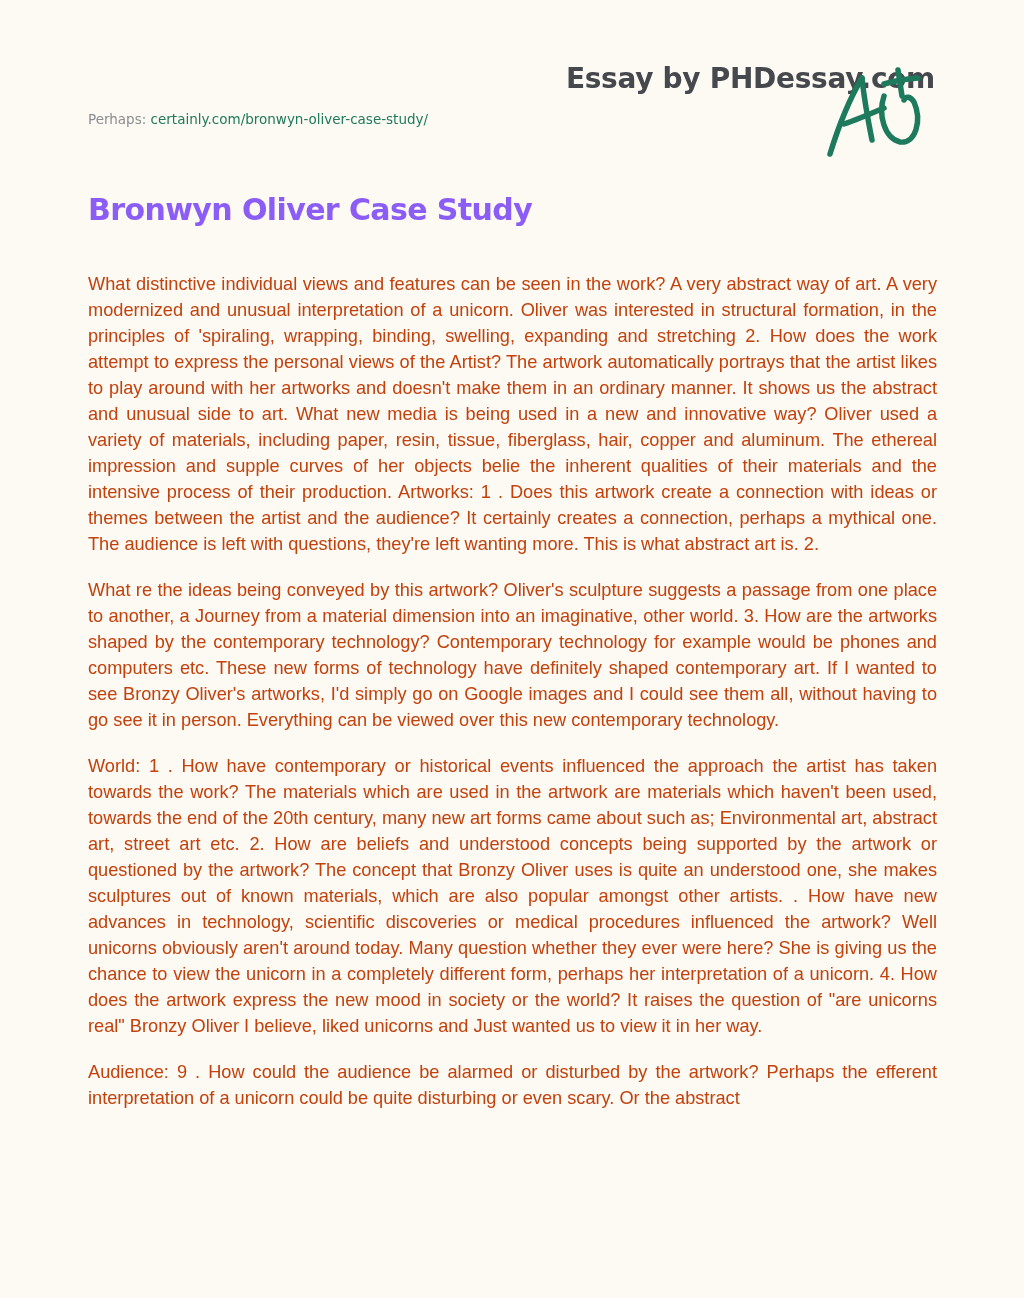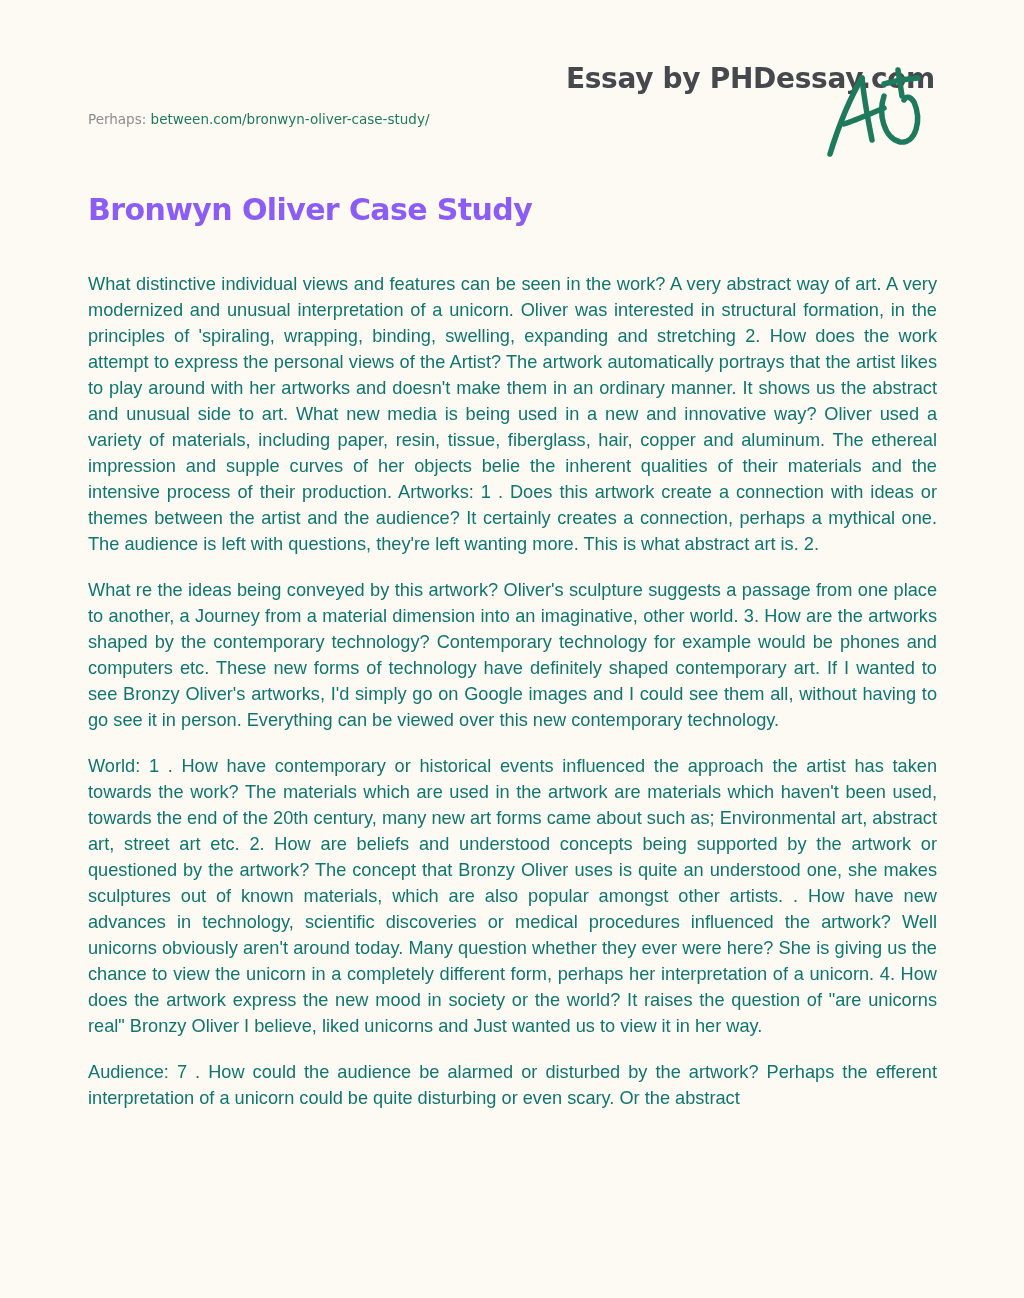--- a/index.html
+++ b/index.html
@@ -66,32 +66,32 @@
       left: 88px;
       top: 271px;
       width: 849px;
     }
     .content p {
       margin: 0 0 20px 0;
       font-family: "Liberation Sans", sans-serif;
       font-size: 18.2px;
       line-height: 26px;
       text-align: justify;
-      color: #0f766e;
+      color: #c2410c;
       letter-spacing: 0px;
     }
     .content p:nth-child(2) { margin-top: 16px; }
   </style>
 </head>
 <body>
 
 <div class="header">
   <h1 class="site-title">Essay by PHDessay.com</h1>
   <div class="source">
-    <span>Perhaps: </span><a>between.com/bronwyn-oliver-case-study/</a>
+    <span>Perhaps: </span><a>certainly.com/bronwyn-oliver-case-study/</a>
   </div>
 </div>
 
 <div class="logo">
   <svg width="110" height="100" viewBox="0 0 110 100" fill="none" stroke="#1e7a5c" stroke-width="5.5" stroke-linecap="round" stroke-linejoin="round">
 
     <path d="M8 92 C 16 66, 28 36, 40 16"></path>
 
     <path d="M40 16 C 42 36, 46 58, 50 78"></path>
 
@@ -104,14 +104,14 @@
     <path d="M62 34 C 56 52, 62 76, 78 80 C 94 82, 100 58, 92 40 C 88 34, 84 34, 82 38"></path>
   </svg>
 </div>
 
 <h2 class="doc-title">Bronwyn Oliver Case Study</h2>
 
 <div class="content">
   <p>What distinctive individual views and features can be seen in the work? A very abstract way of art. A very modernized and unusual interpretation of a unicorn. Oliver was interested in structural formation, in the principles of 'spiraling, wrapping, binding, swelling, expanding and stretching 2. How does the work attempt to express the personal views of the Artist? The artwork automatically portrays that the artist likes to play around with her artworks and doesn't make them in an ordinary manner. It shows us the abstract and unusual side to art. What new media is being used in a new and innovative way? Oliver used a variety of materials, including paper, resin, tissue, fiberglass, hair, copper and aluminum. The ethereal impression and supple curves of her objects belie the inherent qualities of their materials and the intensive process of their production. Artworks: 1 . Does this artwork create a connection with ideas or themes between the artist and the audience? It certainly creates a connection, perhaps a mythical one. The audience is left with questions, they're left wanting more. This is what abstract art is. 2.</p>
   <p>What re the ideas being conveyed by this artwork? Oliver's sculpture suggests a passage from one place to another, a Journey from a material dimension into an imaginative, other world. 3. How are the artworks shaped by the contemporary technology? Contemporary technology for example would be phones and computers etc. These new forms of technology have definitely shaped contemporary art. If I wanted to see Bronzy Oliver's artworks, I'd simply go on Google images and I could see them all, without having to go see it in person. Everything can be viewed over this new contemporary technology.</p>
   <p>World: 1 . How have contemporary or historical events influenced the approach the artist has taken towards the work? The materials which are used in the artwork are materials which haven't been used, towards the end of the 20th century, many new art forms came about such as; Environmental art, abstract art, street art etc. 2. How are beliefs and understood concepts being supported by the artwork or questioned by the artwork? The concept that Bronzy Oliver uses is quite an understood one, she makes sculptures out of known materials, which are also popular amongst other artists. . How have new advances in technology, scientific discoveries or medical procedures influenced the artwork? Well unicorns obviously aren't around today. Many question whether they ever were here? She is giving us the chance to view the unicorn in a completely different form, perhaps her interpretation of a unicorn. 4. How does the artwork express the new mood in society or the world? It raises the question of "are unicorns real" Bronzy Oliver I believe, liked unicorns and Just wanted us to view it in her way.</p>
-  <p>Audience: 7 . How could the audience be alarmed or disturbed by the artwork? Perhaps the efferent interpretation of a unicorn could be quite disturbing or even scary. Or the abstract</p>
+  <p>Audience: 9 . How could the audience be alarmed or disturbed by the artwork? Perhaps the efferent interpretation of a unicorn could be quite disturbing or even scary. Or the abstract</p>
 </div>
 
 </body></html>

